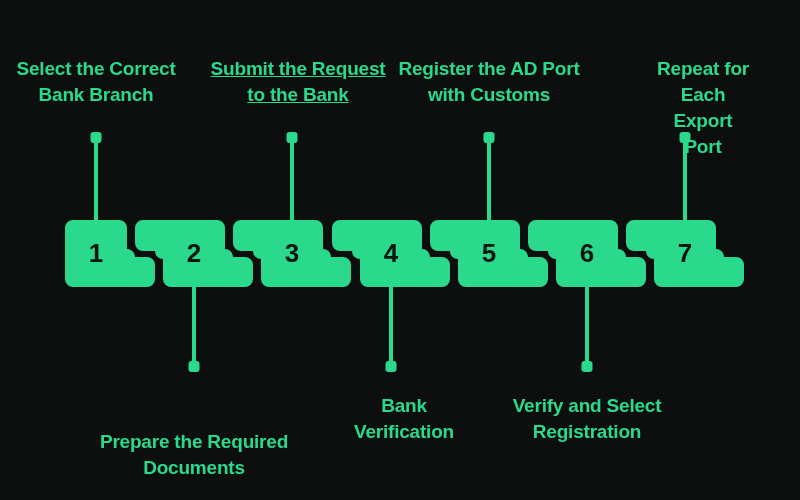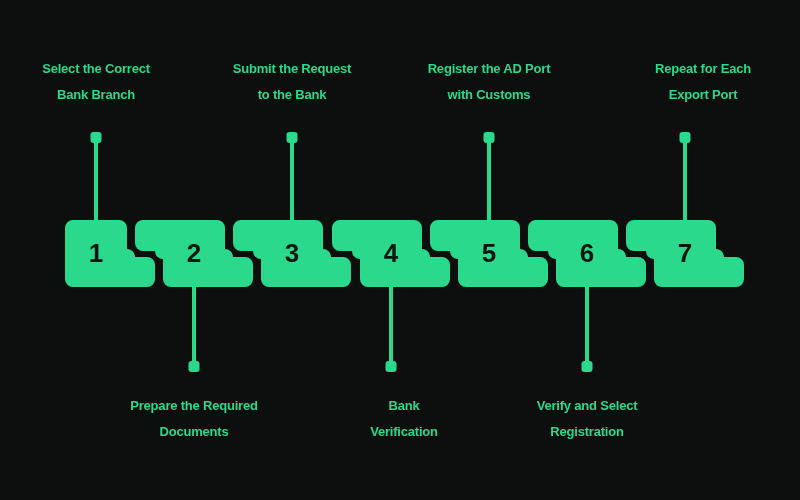--- a/index.html
+++ b/index.html
@@ -20,21 +20,21 @@
     left: 0;
     top: 0;
     display: block;
   }
   .step-label {
     position: absolute;
     transform: translateX(-50%);
     text-align: center;
     white-space: pre-line;
     font-weight: 700;
-    font-size: 13px;
+    font-size: 19px;
     line-height: 26px;
     letter-spacing: -0.2px;
     color: var(--accent, #2bd98c);
   }
   .step-label.top { top: 56px; }
   .step-label.bottom { top: 393px; }
   .step-number {
     font-family: "Liberation Sans", sans-serif;
     font-weight: 700;
     font-size: 26px;
@@ -84,23 +84,23 @@
       <g>
         <path d="M 634 220 L 708 220 A 8 8 0 0 1 716 228 L 716 249 A 8 8 0 0 1 724 257 L 736 257 A 8 8 0 0 1 744 265 L 744 279 A 8 8 0 0 1 736 287 L 662 287 A 8 8 0 0 1 654 279 L 654 259 A 8 8 0 0 1 646 251 L 634 251 A 8 8 0 0 1 626 243 L 626 228 A 8 8 0 0 1 634 220 Z" fill="#2bd98c"></path>
         <rect x="683" y="143" width="4" height="79" fill="#2bd98c"></rect>
         <rect x="679.5" y="132" width="11" height="11" rx="3" fill="#2bd98c"></rect>
         <text x="685" y="262" text-anchor="middle" fill="#0c150f" class="step-number">7</text>
       </g>
     </svg>
   <div id="labels">
       <div class="step-label top" style="left: 96px;">Select the Correct
 Bank Branch</div>
-      <div class="step-label bottom" style="left: 194px;">Prepare the Required
+      <div class="step-label bottom" style="left: 194px; margin-top: 36px;">Prepare the Required
 Documents</div>
-      <div class="step-label top" style="left: 292px;">Submit the Request
+      <div class="step-label top" style="left: 298px; text-decoration: underline;">Submit the Request
 to the Bank</div>
       <div class="step-label bottom" style="left: 391px; margin-left: 13px;">Bank
 Verification</div>
       <div class="step-label top" style="left: 489px;">Register the AD Port
 with Customs</div>
       <div class="step-label bottom" style="left: 587px;">Verify and Select
 Registration</div>
       <div class="step-label top" style="left: 703px;">Repeat for Each
 Export Port</div>
     </div>

